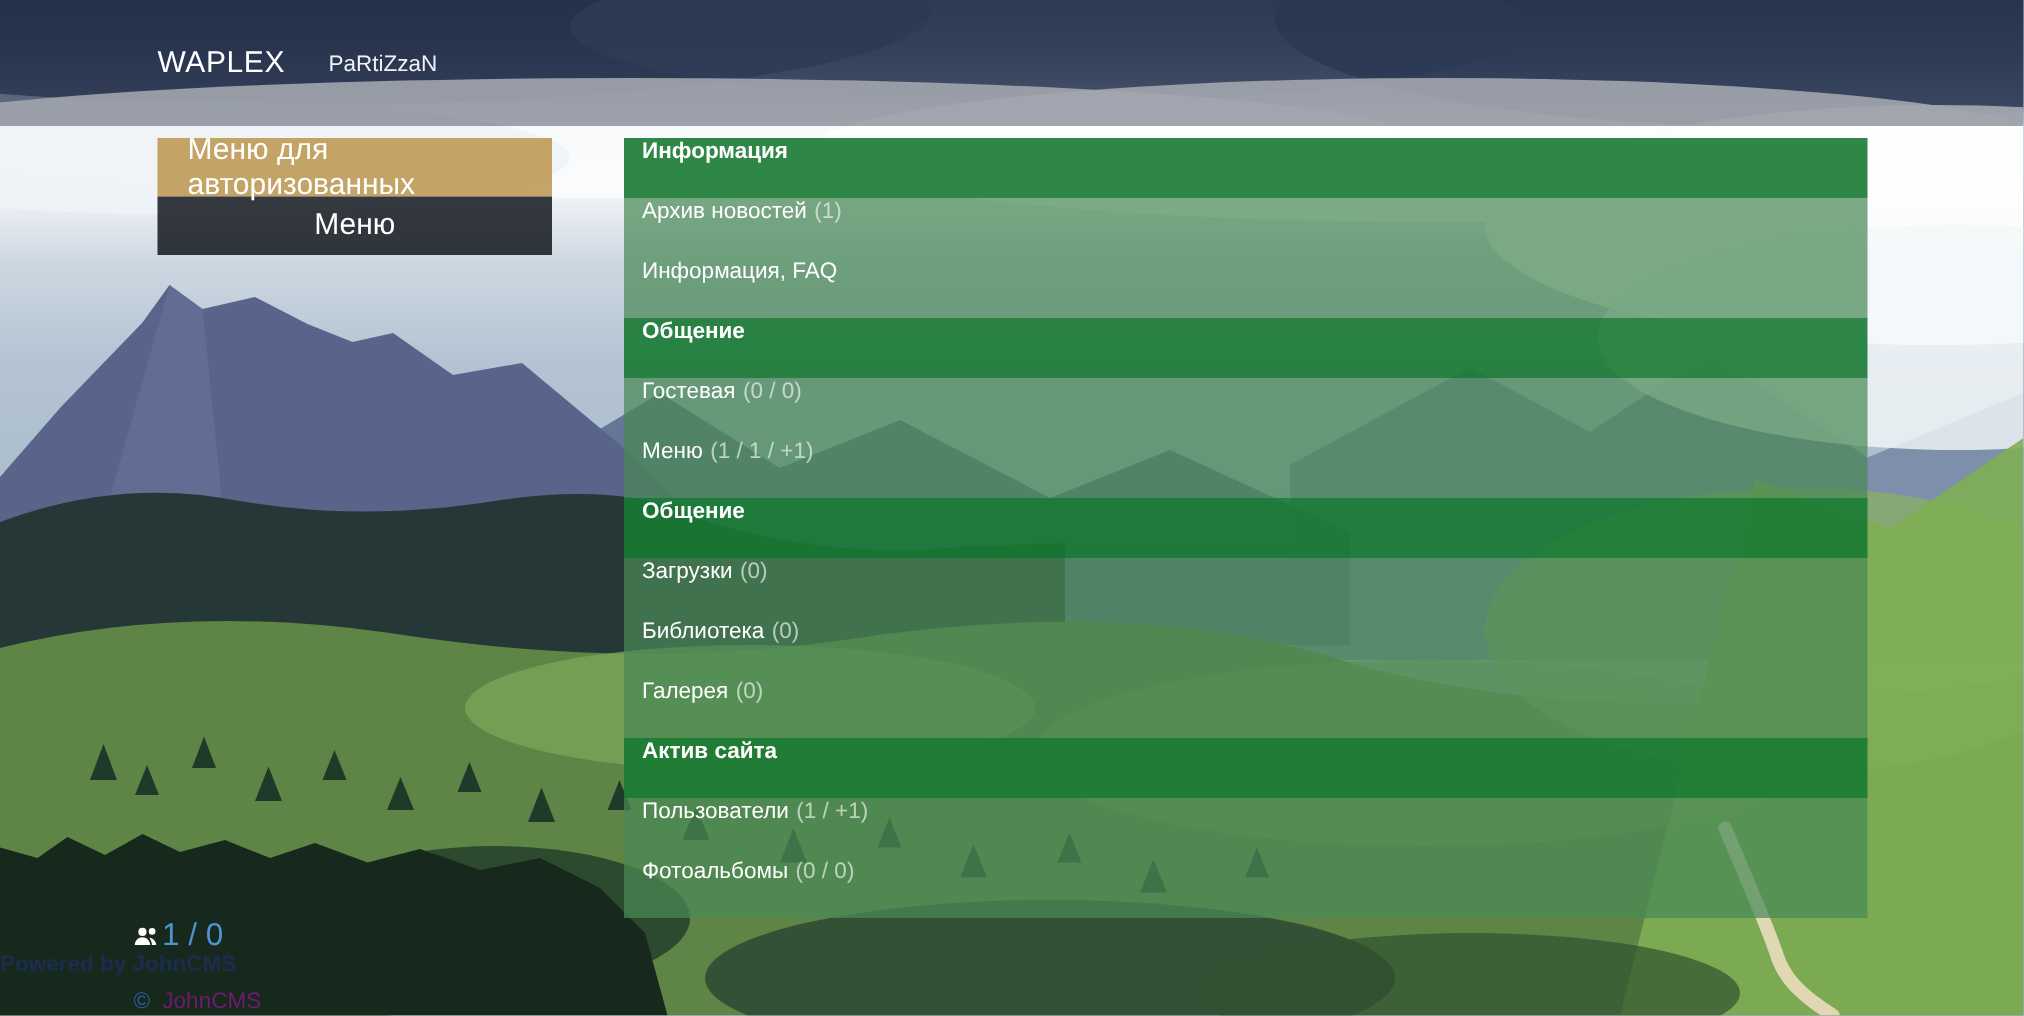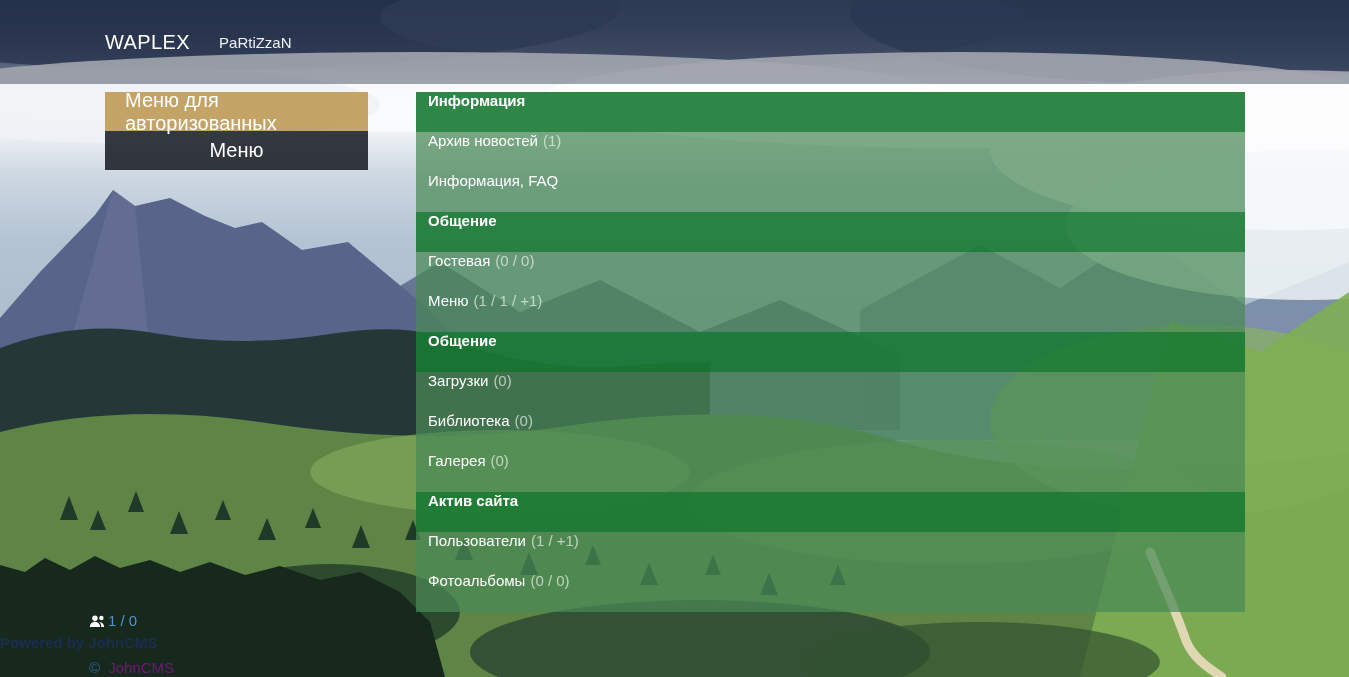--- a/index.html
+++ b/index.html
@@ -39,21 +39,21 @@
     padding:0 12px;font-size:15px;margin-left:19px;
   }
   .menu-row.sect{background:rgba(24,122,51,0.9);color:#ffffff;font-weight:bold;}
   .menu-row.item{background:rgba(74,137,86,0.72);color:#ffffff;cursor:pointer;}
   .cnt{color:rgba(240,245,240,0.68);margin-left:5px;}
   
   .footer-online{
     position:absolute;left:89px;top:612px;z-index:2;
     display:flex;align-items:center;gap:2px;cursor:pointer;
   }
-  .footer-online .num{color:#4f93d2;font-size:15px;}
+  .footer-online .num{color:#4f93d2;font-size:21px;}
   .powered{
     position:absolute;left:0;top:634px;width:100%;text-align:left;z-index:1;
     color:#1c2f63;font-size:15px;font-weight:bold;opacity:.75;
   }
   .copyright{position:absolute;left:89px;top:659px;z-index:2;font-size:15px;cursor:pointer;}
   .copyright .sym{color:#2d5c9e;}
   .copyright .name{color:#701a75;margin-left:4px;}
 </style>
 </head>
 <body>

